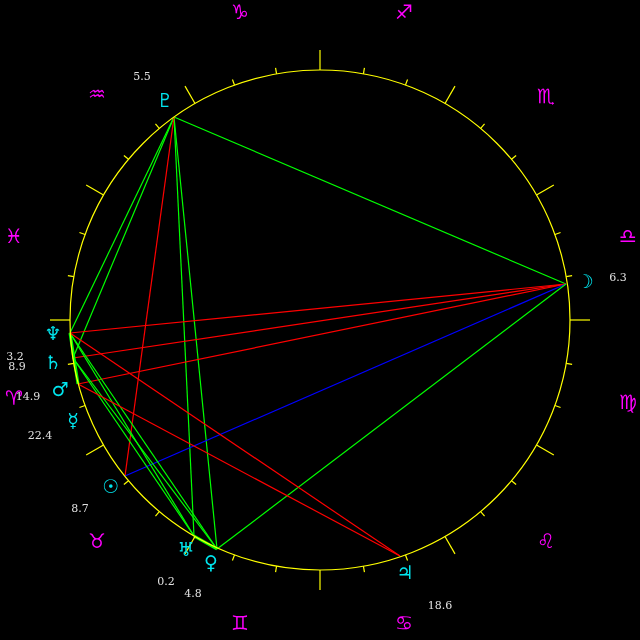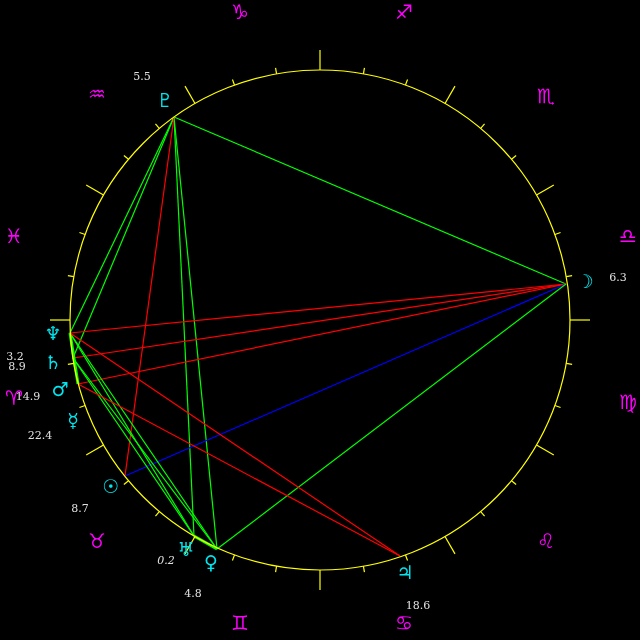--- a/index.html
+++ b/index.html
@@ -99,18 +99,18 @@
     <div class="deg" style="left: 15px; top: 356px;">3.2</div>
     <div class="glyph planet" style="left: 53px; top: 362px;">♄</div>
     <div class="deg" style="left: 17px; top: 366px;">8.9</div>
     <div class="glyph planet" style="left: 60px; top: 389px;">♂</div>
     <div class="deg" style="left: 28px; top: 396px;">14.9</div>
     <div class="glyph planet" style="left: 73px; top: 420px;">☿</div>
     <div class="deg" style="left: 40px; top: 435px;">22.4</div>
     <div class="glyph planet" style="left: 111px; top: 486px;">☉</div>
     <div class="deg" style="left: 80px; top: 508px;">8.7</div>
     <div class="glyph planet" style="left: 186px; top: 549px;">♅</div>
-    <div class="deg" style="left: 166px; top: 560px; font-style: italic;">0.2</div>
+    <div class="deg" style="left: 166px; top: 581px;">0.2</div>
     <div class="glyph planet" style="left: 211px; top: 562px;">♀</div>
     <div class="deg" style="left: 193px; top: 593px;">4.8</div>
     <div class="glyph planet" style="left: 405px; top: 572px;">♃</div>
-    <div class="deg" style="left: 418px; top: 605px;">18.6</div>
+    <div class="deg" style="left: 440px; top: 605px;">18.6</div>
   </div>
 
 </body></html>

